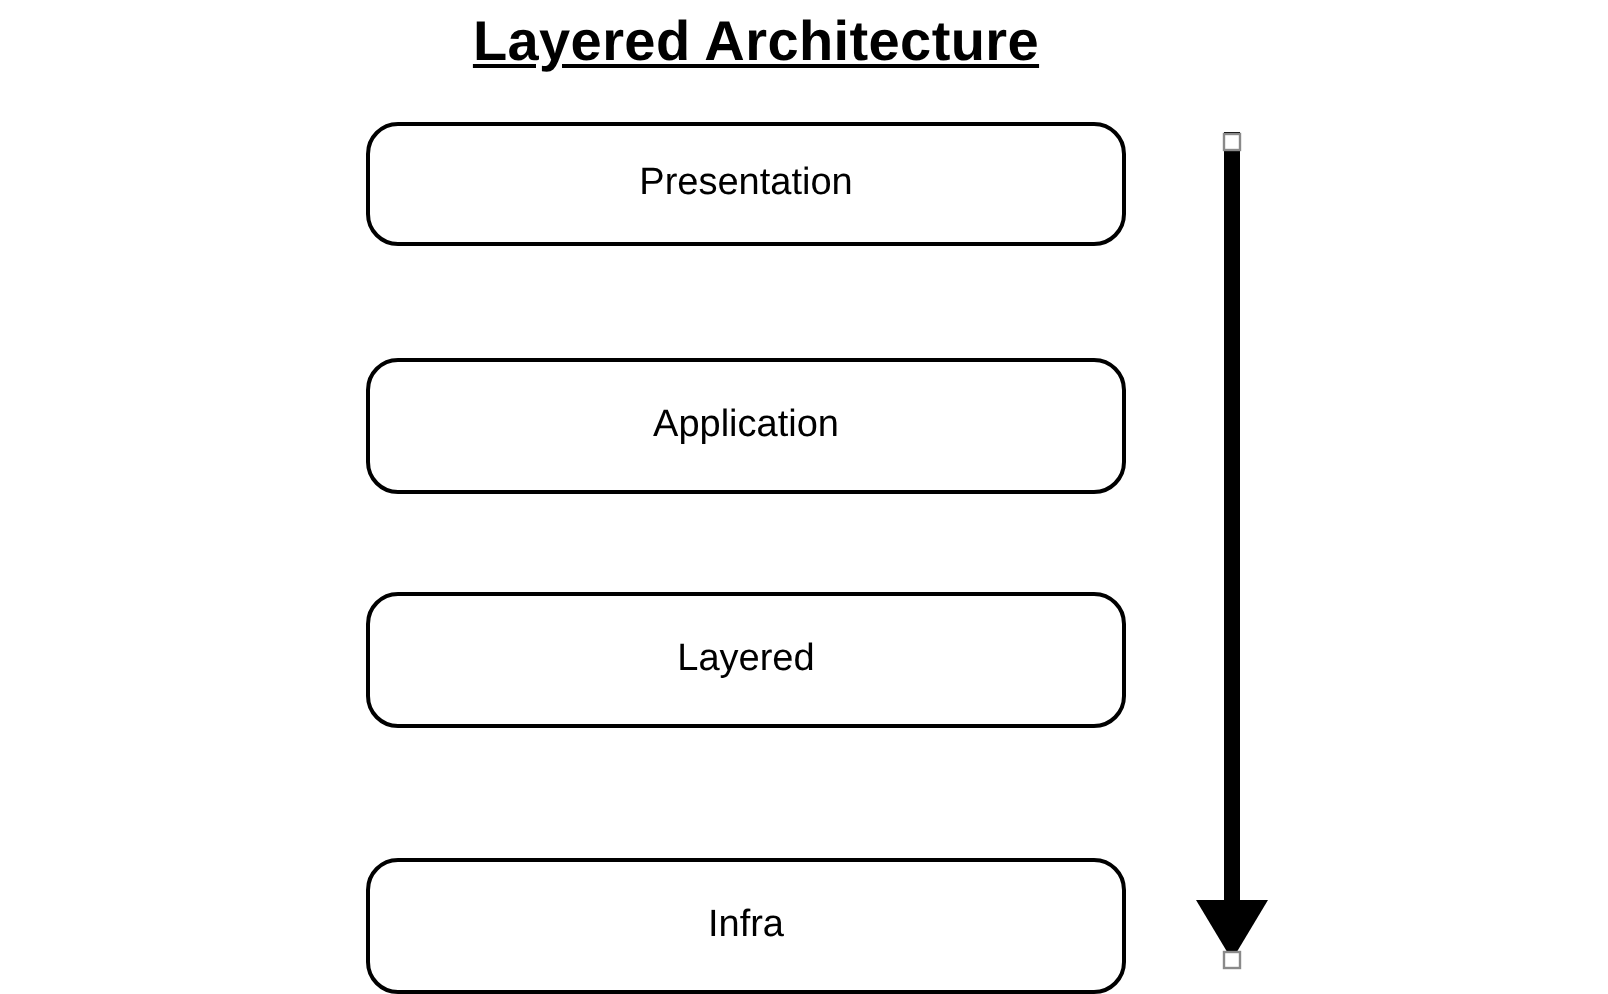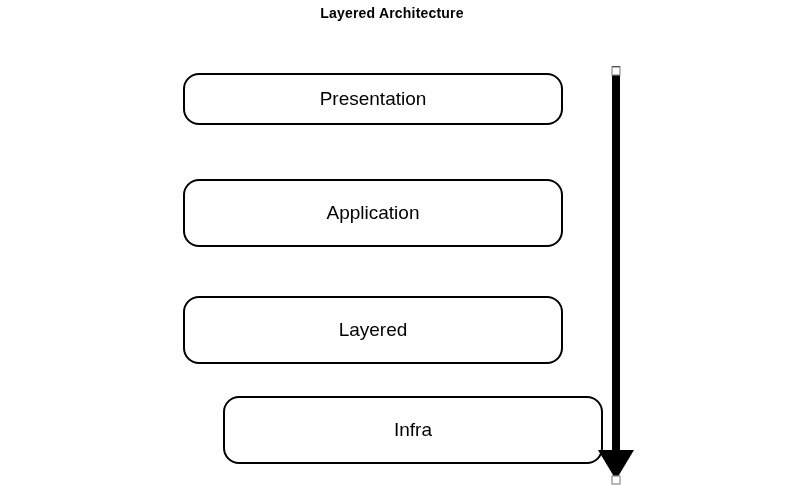--- a/index.html
+++ b/index.html
@@ -10,46 +10,47 @@
   }
   .canvas {
     position: relative;
     width: 804px;
     height: 497px;
     background: #ffffff;
     overflow: hidden;
   }
   .diagram-title {
     position: absolute;
-    left: 197px;
+    left: 183px;
     top: 5px;
     width: 390px;
     text-align: center;
-    font-size: 14px;
+    font-size: 28px;
     font-weight: 700;
     color: #000000;
     letter-spacing: 0.2px;
+    text-decoration: underline;
   }
   .layer {
     position: absolute;
     left: 183px;
     width: 380px;
     height: 68px;
     box-sizing: border-box;
     background: #ffffff;
     border: 2.5px solid #000000;
     border-radius: 16px;
     display: flex;
     align-items: center;
     justify-content: center;
   }
-  .layer-1 { top: 73px; height: 52px; }
+  .layer-1 { top: 61px; height: 62px; }
   .layer-2 { top: 179px; justify-content: center; }
   .layer-3 { top: 296px; }
-  .layer-4 { top: 396px; margin-left: 40px; }
+  .layer-4 { top: 429px; }
   .layer-label {
     font-size: 19px;
     font-weight: 400;
     color: #000000;
   }
   .arrow-svg {
     position: absolute;
     left: 594px;
     top: 60px;
     width: 44px;

